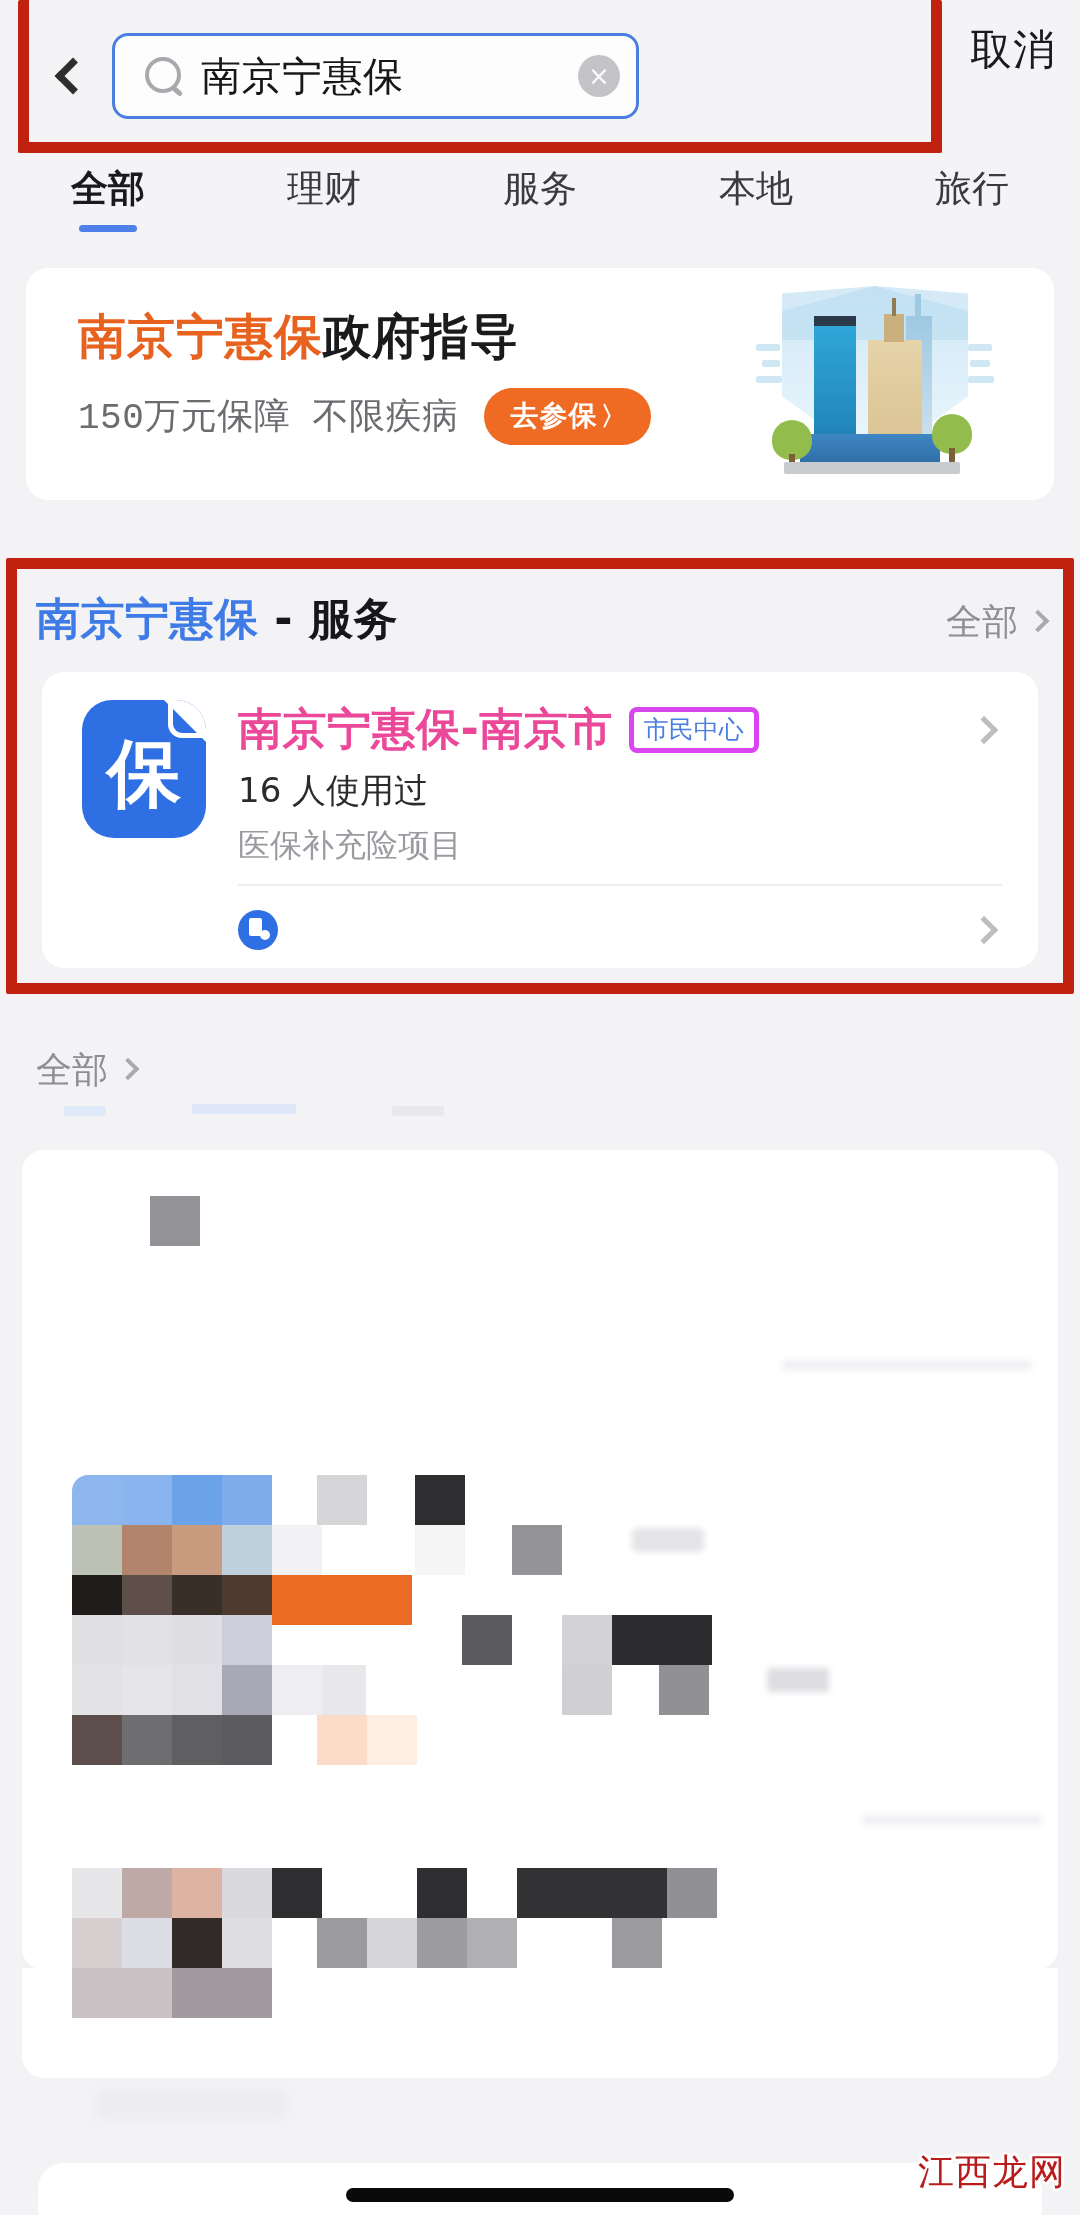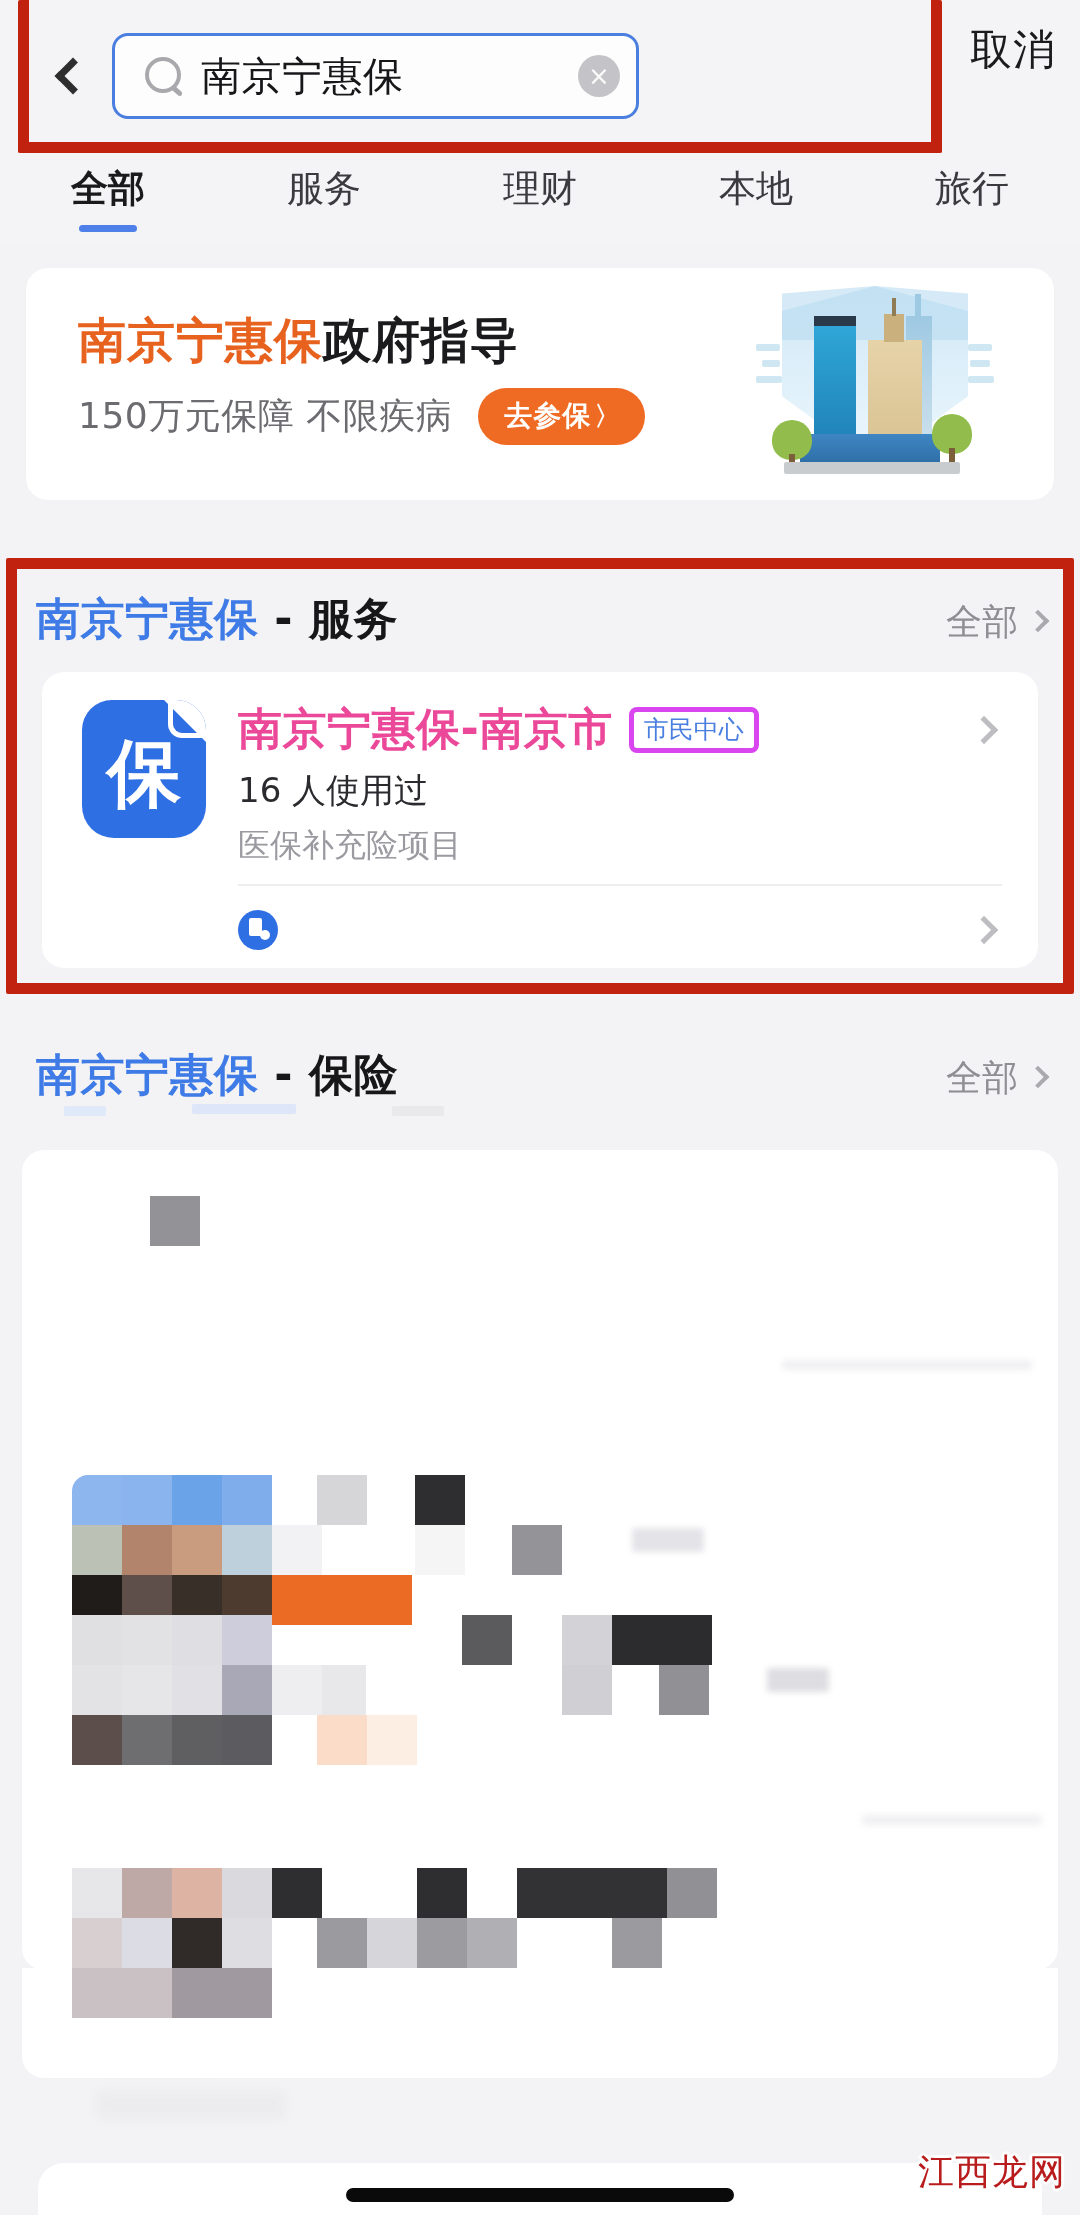--- a/index.html
+++ b/index.html
@@ -116,20 +116,21 @@
     background: #4f7fe8; border-radius: 4px;
   }
 
   
   .banner {
     position: absolute; left: 26px; top: 268px;
     width: 1028px; height: 232px;
     background: #ffffff;
     border-radius: 22px;
     overflow: hidden;
+    font-family: Liberation Mono, monospace;
   }
   .banner-text { position: absolute; left: 52px; top: 42px; }
   .banner-title { font-size: 48px; font-weight: 700; letter-spacing: 1px; line-height: 1.25; }
   .banner-title .hl { color: #e8621f; }
   .banner-title .rest { color: #1b1b1e; }
   .banner-sub-row { display: flex; align-items: center; margin-top: 18px; }
   .banner-sub { font-size: 36px; color: #6b6b70; letter-spacing: 0.5px; }
   .banner-cta {
     margin-left: 26px;
     background: #ef6a22;
@@ -380,22 +381,22 @@
       <div class="search-value">南京宁惠保</div>
       <div class="clear-btn">
         <span>×</span>
       </div>
     </div>
     <div class="cancel-btn">取消</div>
   </div>
 
   <div class="tabs">
     <div class="tab active">全部</div>
+    <div class="tab">理财</div>
     <div class="tab">服务</div>
-    <div class="tab">理财</div>
     <div class="tab">本地</div>
     <div class="tab">旅行</div>
   </div>
 
   <div class="banner">
     <div class="banner-text">
       <div class="banner-title">
         <span class="hl">南京宁惠保</span><span class="rest">政府指导</span>
       </div>
       <div class="banner-sub-row">
@@ -457,23 +458,20 @@
       <div class="row-chev" id="chev-service"></div>
     </div>
     <div class="service-divider"></div>
     <div class="service-more">
       <div class="more-icon"></div>
     </div>
     <div class="row-chev" id="chev-more"></div>
   </div>
 
   <div class="section-head" id="head-insurance">
-    <div class="section-title">
-      <span class="blue">南京宁惠保</span><span class="dark"> - 保险</span>
-    </div>
     <div class="section-all">
       <span>全部</span>
       <span class="chev"></span>
     </div>
   </div>
   <div class="ul-smudge" id="sm1"></div>
   <div class="ul-smudge" id="sm2"></div>
   <div class="ul-smudge" id="sm3"></div>
 
   <div class="mosaic-card">

